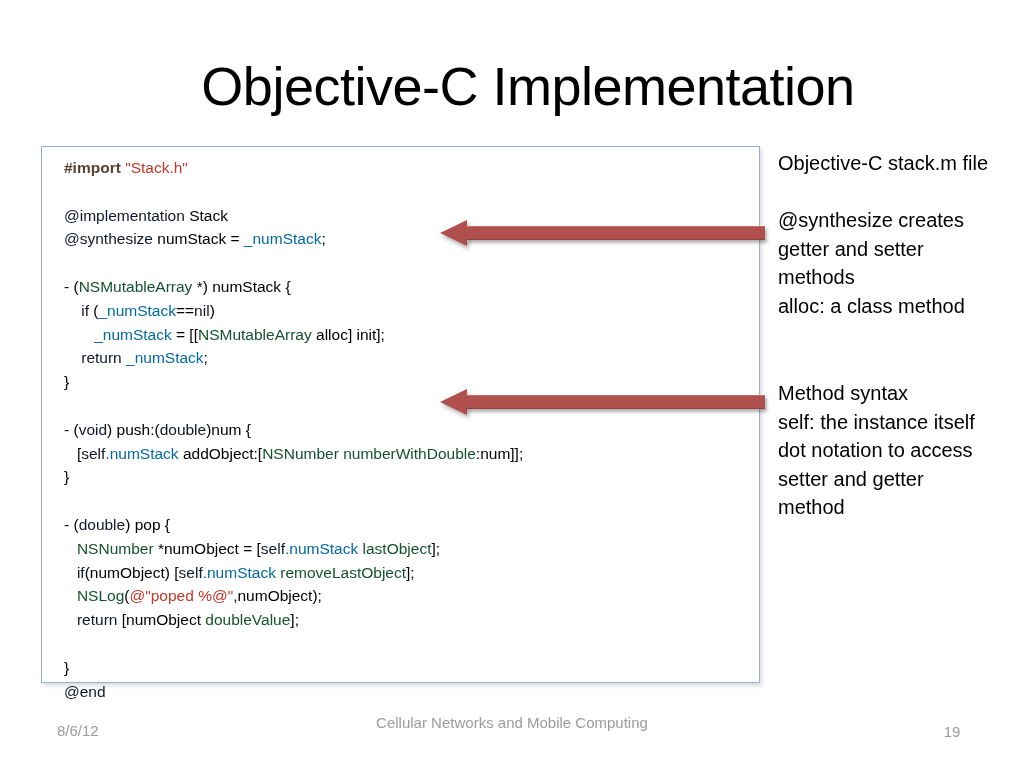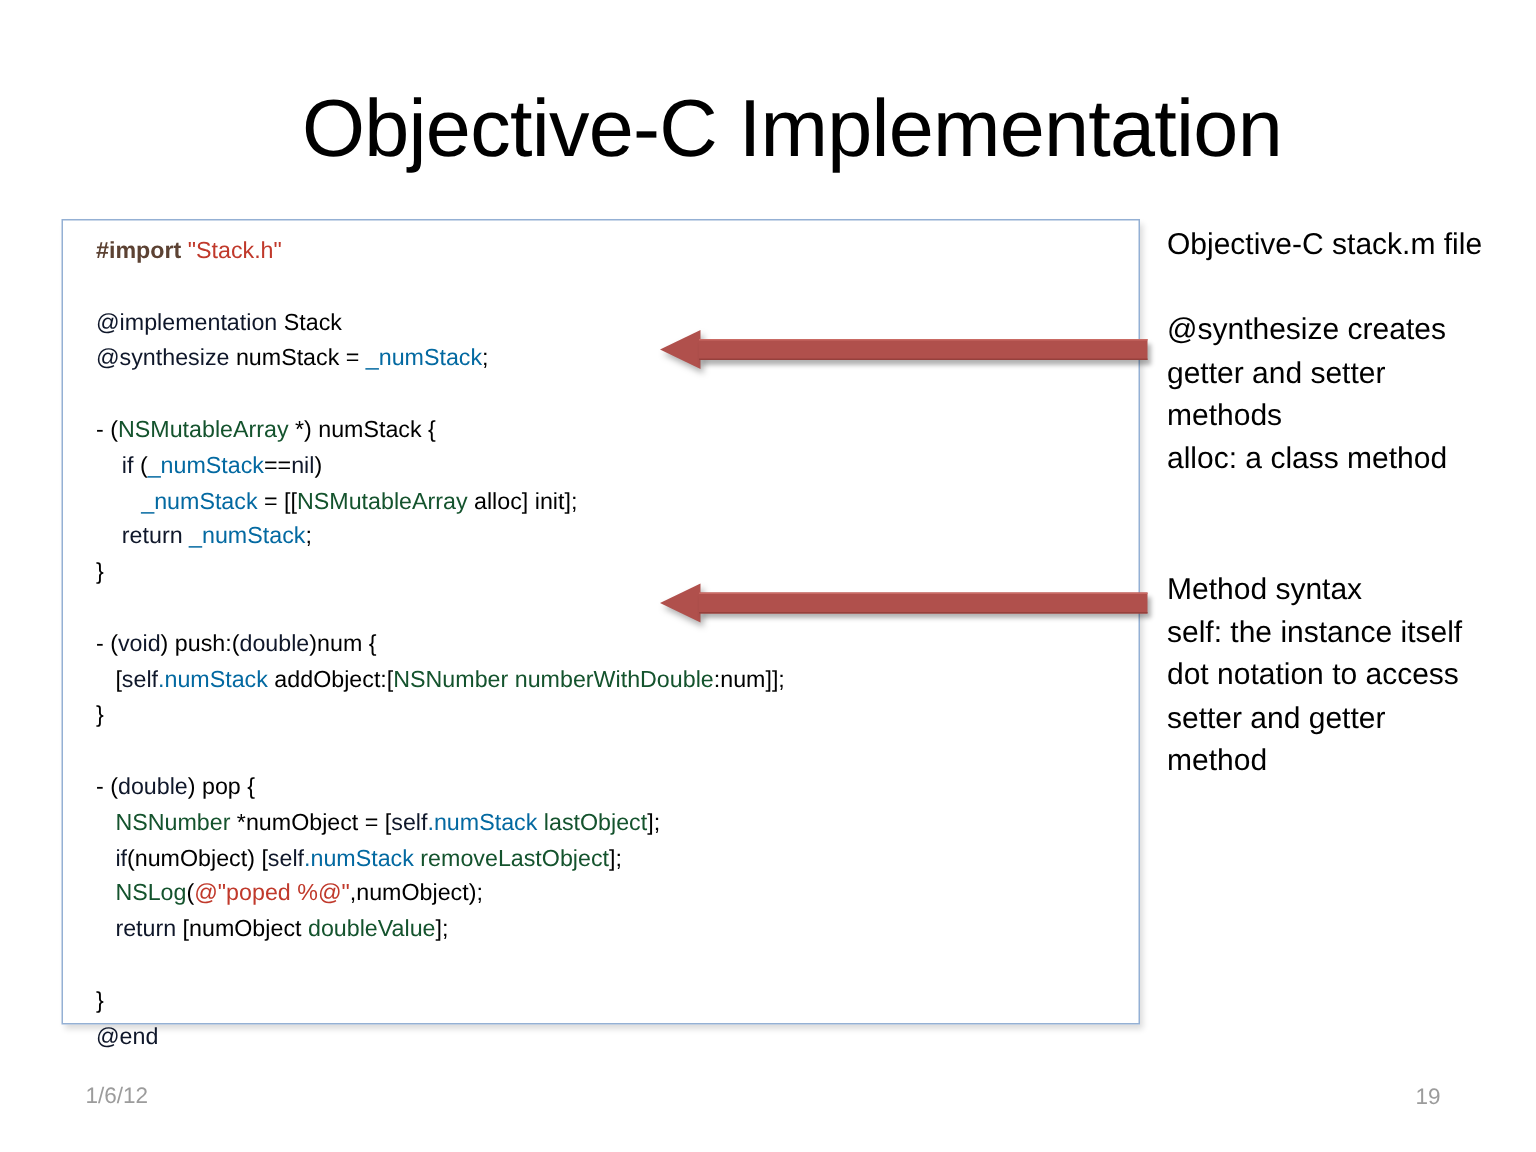--- a/index.html
+++ b/index.html
@@ -170,18 +170,19 @@
     <span class="note-line">alloc: a class method</span>
   </div>
 <div id="note-bottom" class="note-block">
     <span class="note-line">Method syntax</span>
     <span class="note-line">self: the instance itself</span>
     <span class="note-line">dot notation to access</span>
     <span class="note-line">setter and getter</span>
     <span class="note-line">method</span>
   </div>
 
-<div id="footer-date">1/6/12</div>
+<div id="footer-date">8/6/12</div>
 
 <div id="footer-center">
+  <span>Cellular Networks and Mobile Computing</span>
 </div>
 
 <div id="footer-page">19</div>
 
 </body></html>

